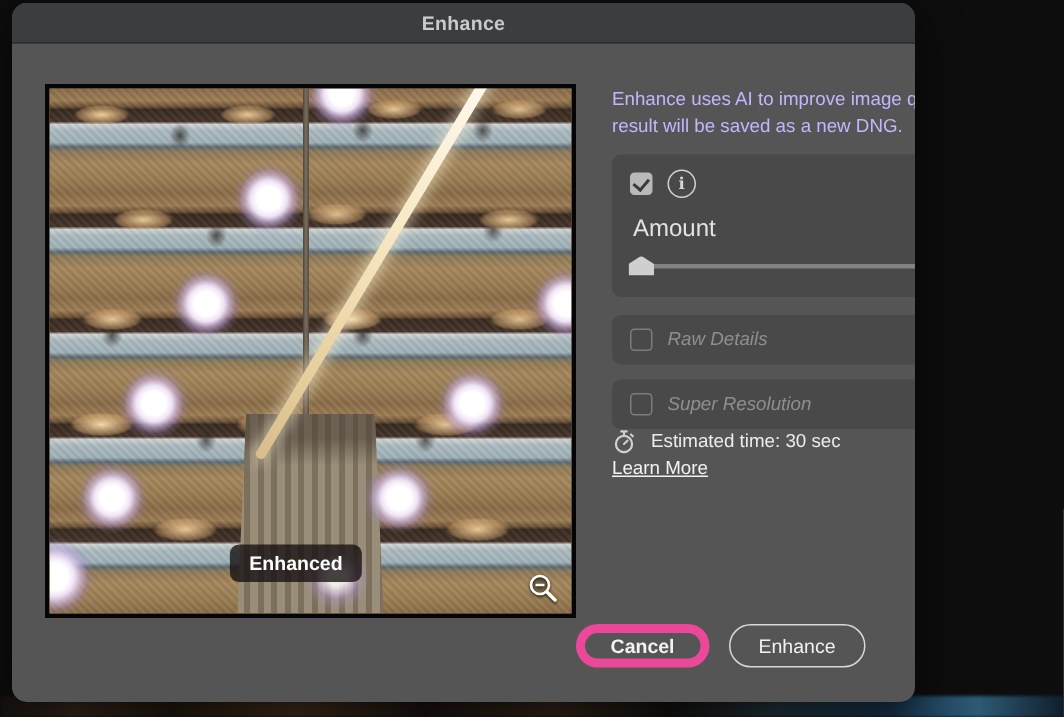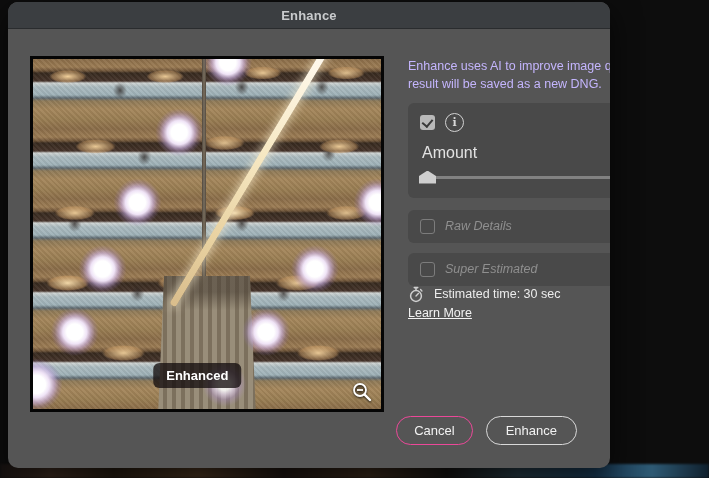--- a/index.html
+++ b/index.html
@@ -158,21 +158,21 @@
 
   .time-row{display:flex;align-items:center;gap:10px;}
   .time-text{font-size:12.5px;color:#ececec;}
   .learn{display:inline-block;margin-top:2px;font-size:12.5px;color:#f2f2f2;text-decoration:underline;cursor:pointer;}
 
   .btn-row{position:absolute;right:33px;top:414px;display:flex;gap:13px;}
   .btn{
     height:29px;border-radius:15px;background:transparent;color:#f2f2f2;
     font-size:13px;font-family:inherit;cursor:pointer;padding:0 17px;
   }
-  .btn.cancel{border:1px solid #ec4899;}
+  .btn.cancel{border:6px solid #ec4899;font-weight:bold;}
   .btn.enhance{border:1.5px solid #d9d9d9;padding:0 19px;}
 </style>
 </head>
 <body>
 
 <div class="bg-strip"></div>
 
 <div class="dialog">
 
   <div class="titlebar">
@@ -220,21 +220,21 @@
           <path d="M10 1 L19 17 L1 17 Z" fill="#e6e6e6"></path>
           <rect x="9.1" y="7" width="1.9" height="5.4" rx="0.9" fill="#454545"></rect>
           <circle cx="10" cy="14.4" r="1.15" fill="#454545"></circle>
         </svg>
       </div>
     </div>
 
     <div class="section disabled gap10">
       <div class="sec-row">
         <span class="cb dim"></span>
-        <span class="sec-label">Super Estimated</span>
+        <span class="sec-label">Super Resolution</span>
         <span class="info-icon">i</span>
       </div>
     </div>
 
     <div class="time-row">
       <svg class="timer-svg" width="16" height="17" viewBox="0 0 16 17">
         <circle cx="8" cy="10" r="5.4" fill="none" stroke="#cfcfcf" stroke-width="1.5"></circle>
         <line x1="6.3" y1="1.6" x2="9.7" y2="1.6" stroke="#cfcfcf" stroke-width="1.6" stroke-linecap="round"></line>
         <line x1="8" y1="2" x2="8" y2="4.2" stroke="#cfcfcf" stroke-width="1.5"></line>
         <line x1="12.6" y1="3.6" x2="13.9" y2="4.9" stroke="#cfcfcf" stroke-width="1.4" stroke-linecap="round"></line>

